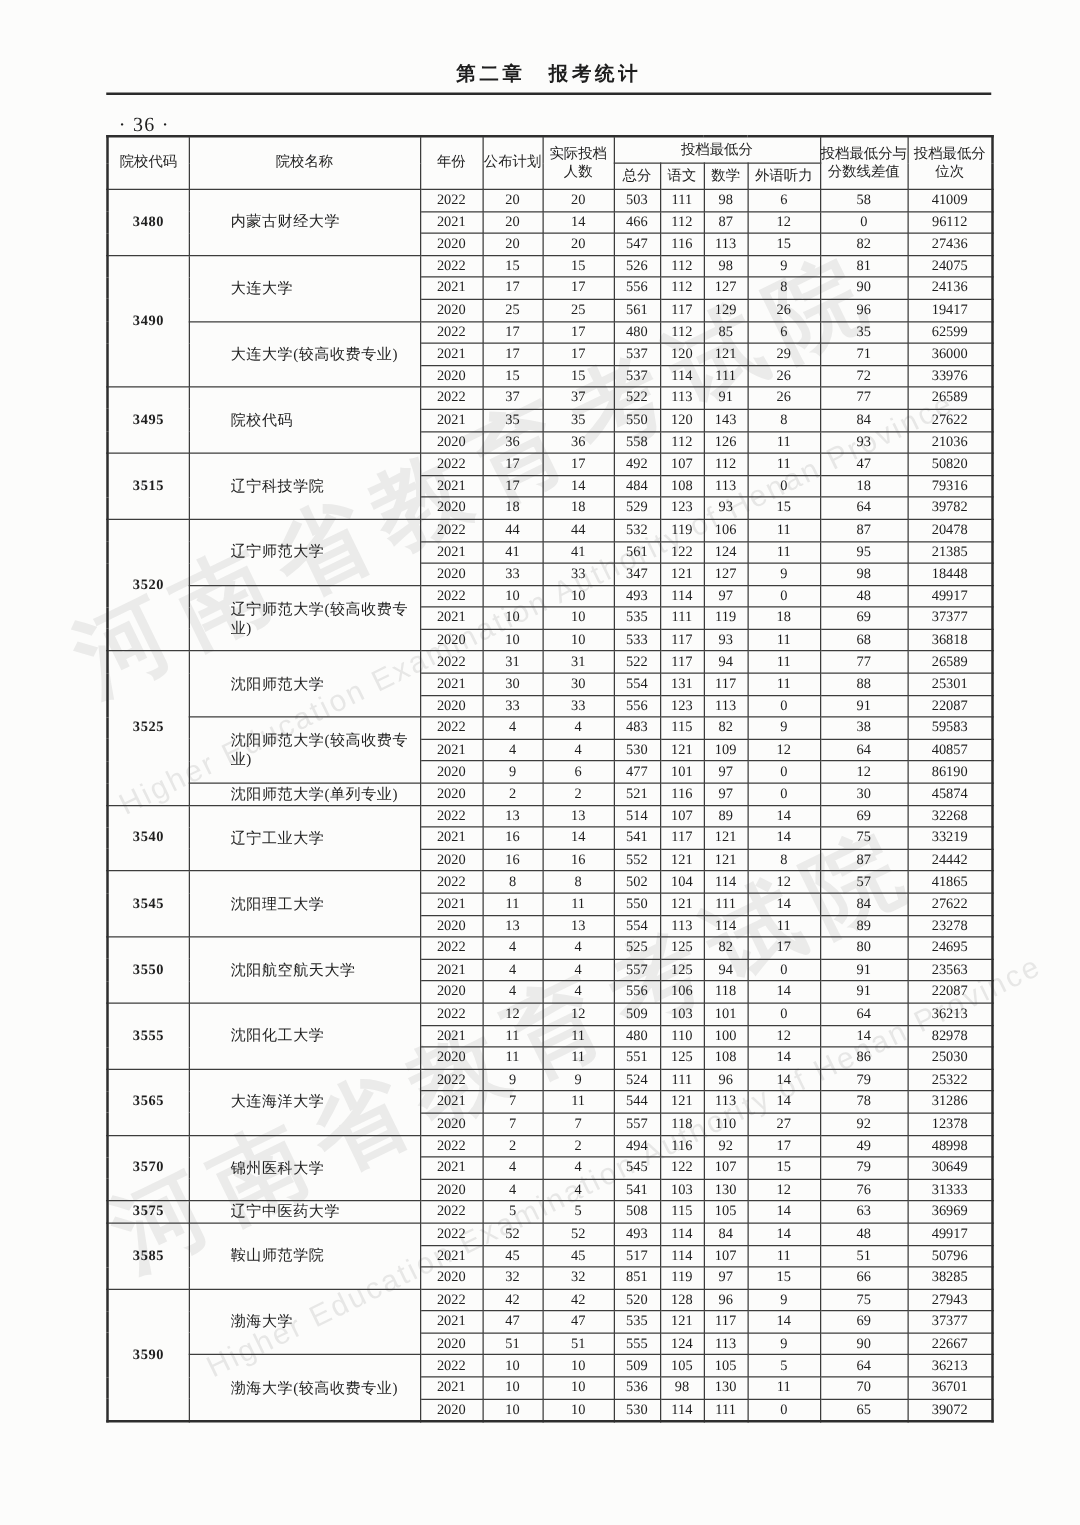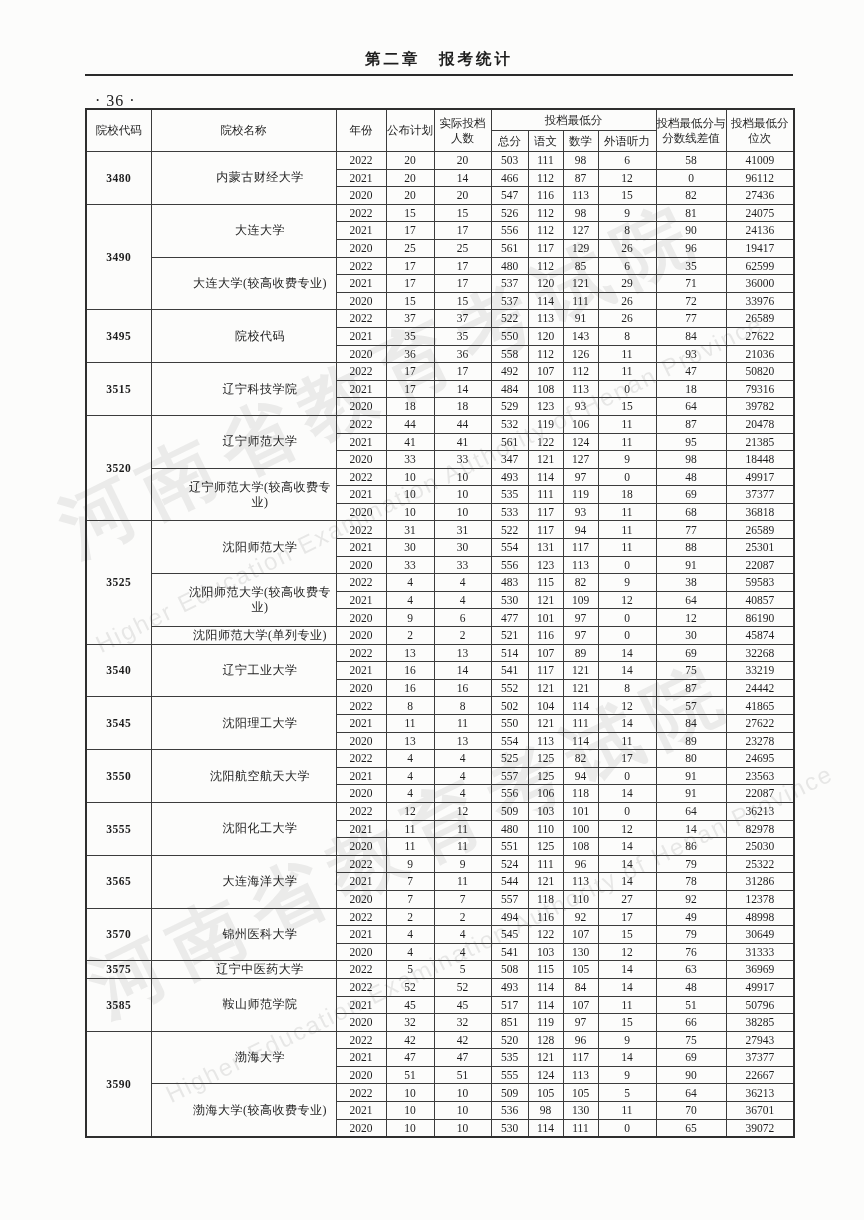--- a/index.html
+++ b/index.html
@@ -57,21 +57,21 @@
     text-align:center;
     padding:0;
     font-size:11.5px;
     line-height:1.25;
     background:transparent;
   }
   .stat-table { border:2px solid #2e2e2e; }
   .stat-table thead th { height:20px; }
   .stat-table tbody td { height:16.6px; }
   .stat-table td.name-cell {
-    text-align:center; padding-left:33px; font-size:12px; letter-spacing:0.5px;
+    text-align:left; padding-left:33px; font-size:12px; letter-spacing:0.5px;
   }
   .stat-table td.code-cell { font-size:11.5px; letter-spacing:0.5px;font-weight:bold; }
 
   .col-code{width:65px}.col-name{width:185px}.col-year{width:50px}
   .col-plan{width:48px}.col-actual{width:57px}.col-total{width:37px}
   .col-chn{width:35px}.col-math{width:35px}.col-listen{width:58px}
   .col-diff{width:70px}.col-rank{width:68px}
 </style>
 </head>
 <body>

